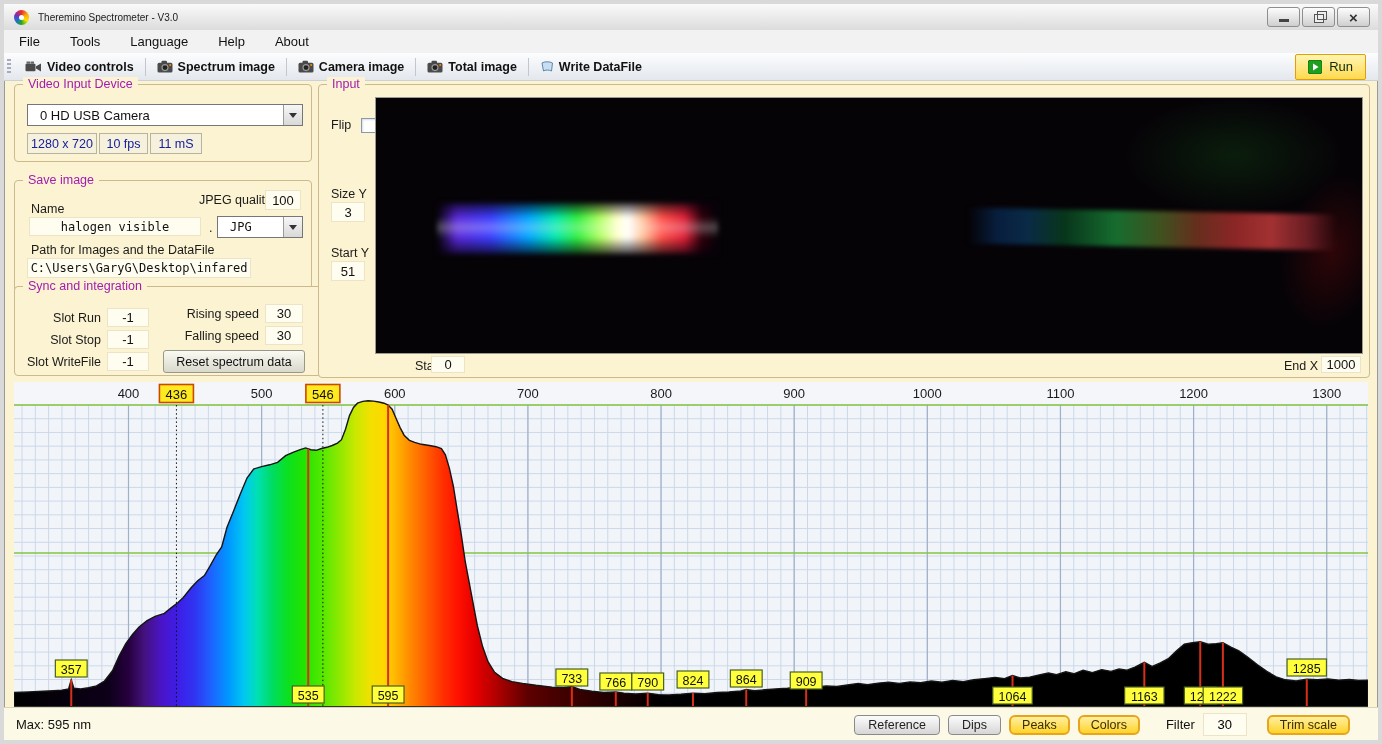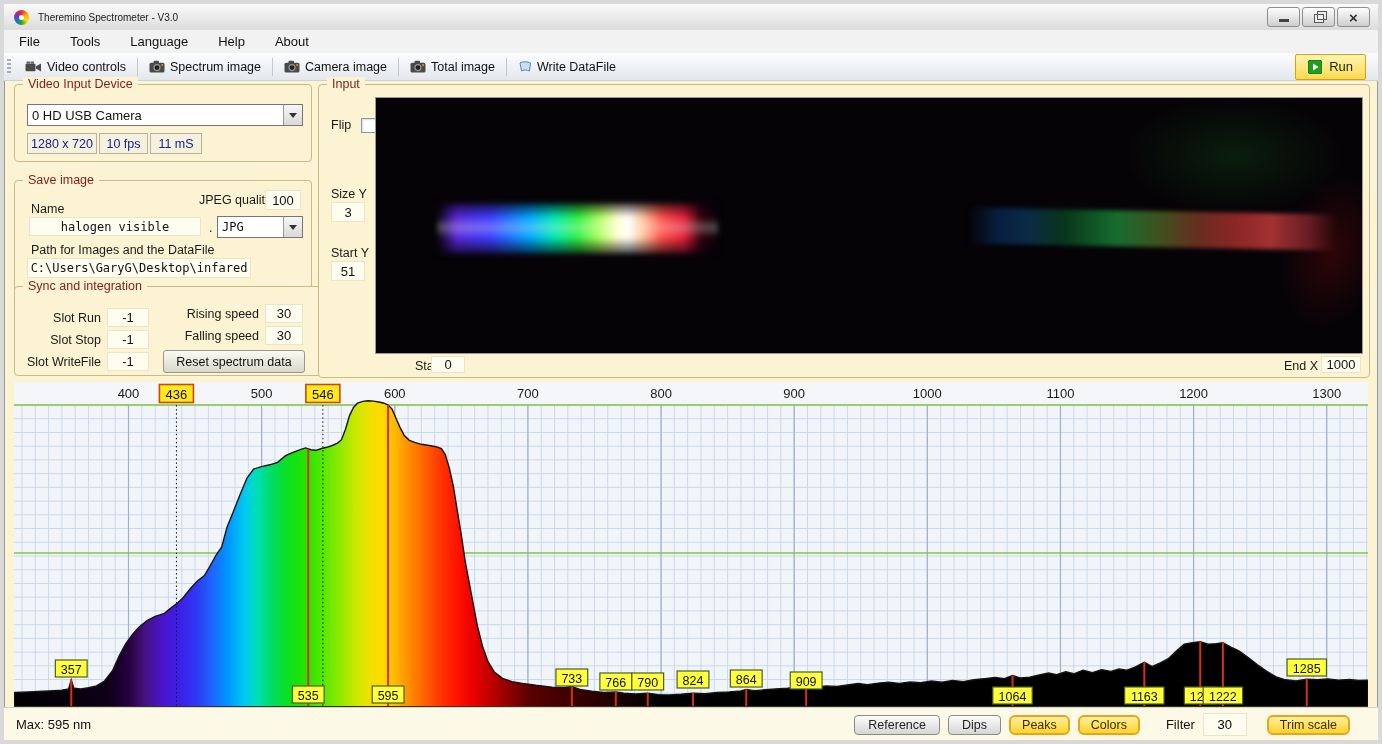--- a/index.html
+++ b/index.html
@@ -20,39 +20,39 @@
   .ico-restore::before{content:"";position:absolute;left:2px;top:-4px;width:8px;height:7px;border:1px solid #555;}
   .ico-close{font-size:15px;font-weight:bold;color:#333;line-height:1;}
   .menubar{position:absolute;left:0;top:26px;width:100%;height:23px;background:#f2f2f2;
            display:flex;align-items:center;border-bottom:1px solid #e3e3e3;}
   .menu-item{font-size:13px;color:#111;padding:0 15px;height:100%;display:flex;align-items:center;}
   .toolbar{position:absolute;left:0;top:49px;width:100%;height:27px;
            background:linear-gradient(#fcfdfe,#e3e7ed);border-bottom:1px solid #ccd0d7;
            display:flex;align-items:center;}
   .grip{width:4px;height:16px;margin:0 5px 0 3px;
         background:repeating-linear-gradient(#aab 0 2px,transparent 2px 4px);}
-  .tbtn{display:flex;align-items:center;gap:5px;font-size:12.5px;color:#111;padding:0 9px;height:22px;}
+  .tbtn{display:flex;align-items:center;gap:5px;font-size:12.5px;color:#111;padding:0 9px;height:22px;font-weight:bold;}
   .tsep{width:1px;height:18px;background:#c3c6cc;margin:0 2px;}
   .run-btn{margin-left:auto;margin-right:12px;display:flex;align-items:center;gap:7px;font-size:13px;color:#0b2b0b;
            background:linear-gradient(#fff4b4,#ffd94f);border:1px solid #e0a000;border-radius:2px;
            padding:2px 12px;height:20px;}
   
   .main{position:absolute;left:0;top:76px;width:100%;height:302px;}
   .group{position:absolute;border:1px solid #ccb98c;border-radius:4px;background:#fbf3d2;}
   .legend{position:absolute;top:-8px;left:8px;background:#fbf3d2;padding:0 5px;
-          font-size:12.5px;color:#7f1d1d;}
+          font-size:12.5px;color:#a21caf;}
   .lbl{font-size:12.5px;color:#1a1a1a;position:absolute;}
   .field{position:absolute;background:#fffdf0;border:1px solid #ece4c4;box-sizing:border-box;
          font-size:13px;color:#111;text-align:center;font-family:"Liberation Sans",sans-serif;padding:0;}
   input.field{outline:none;}
   .mono{font-family:"DejaVu Sans Mono",monospace;font-size:12px;}
   .chip{position:absolute;background:#f6f1dd;border:1px solid #b6b3a0;color:#16209c;
         font-size:12.5px;display:flex;align-items:center;justify-content:center;}
   .select{position:absolute;background:#fff;border:1px solid #767676;display:flex;align-items:center;
-          font-size:13px;color:#111;box-sizing:border-box;padding-left:4px;}
+          font-size:13px;color:#111;box-sizing:border-box;padding-left:12px;}
   .arrowbtn{margin-left:auto;width:18px;align-self:stretch;background:linear-gradient(#f7f7f7,#d9d9d9);
             border-left:1px solid #9a9a9a;display:flex;align-items:center;justify-content:center;}
   .arrowbtn i{width:0;height:0;border:4px solid transparent;border-top:5px solid #333;margin-top:5px;}
   .checkbox{position:absolute;width:13px;height:13px;background:#fff;border:1px solid #8b98a8;box-shadow:inset 1px 1px 2px #d7dde4;}
   .pushbtn{position:absolute;background:linear-gradient(#fafaf3,#d8d8cb);border:1px solid #98988a;border-radius:3px;
            font-size:12.5px;color:#111;display:flex;align-items:center;justify-content:center;}
   
   .camera{position:absolute;left:56px;top:12px;width:986px;height:255px;background:#060307;
           border:1px solid #9a9a90;overflow:hidden;}
   .band-left{position:absolute;left:6.2%;top:41%;width:28.5%;height:20%;border-radius:6px;filter:blur(2.5px);

